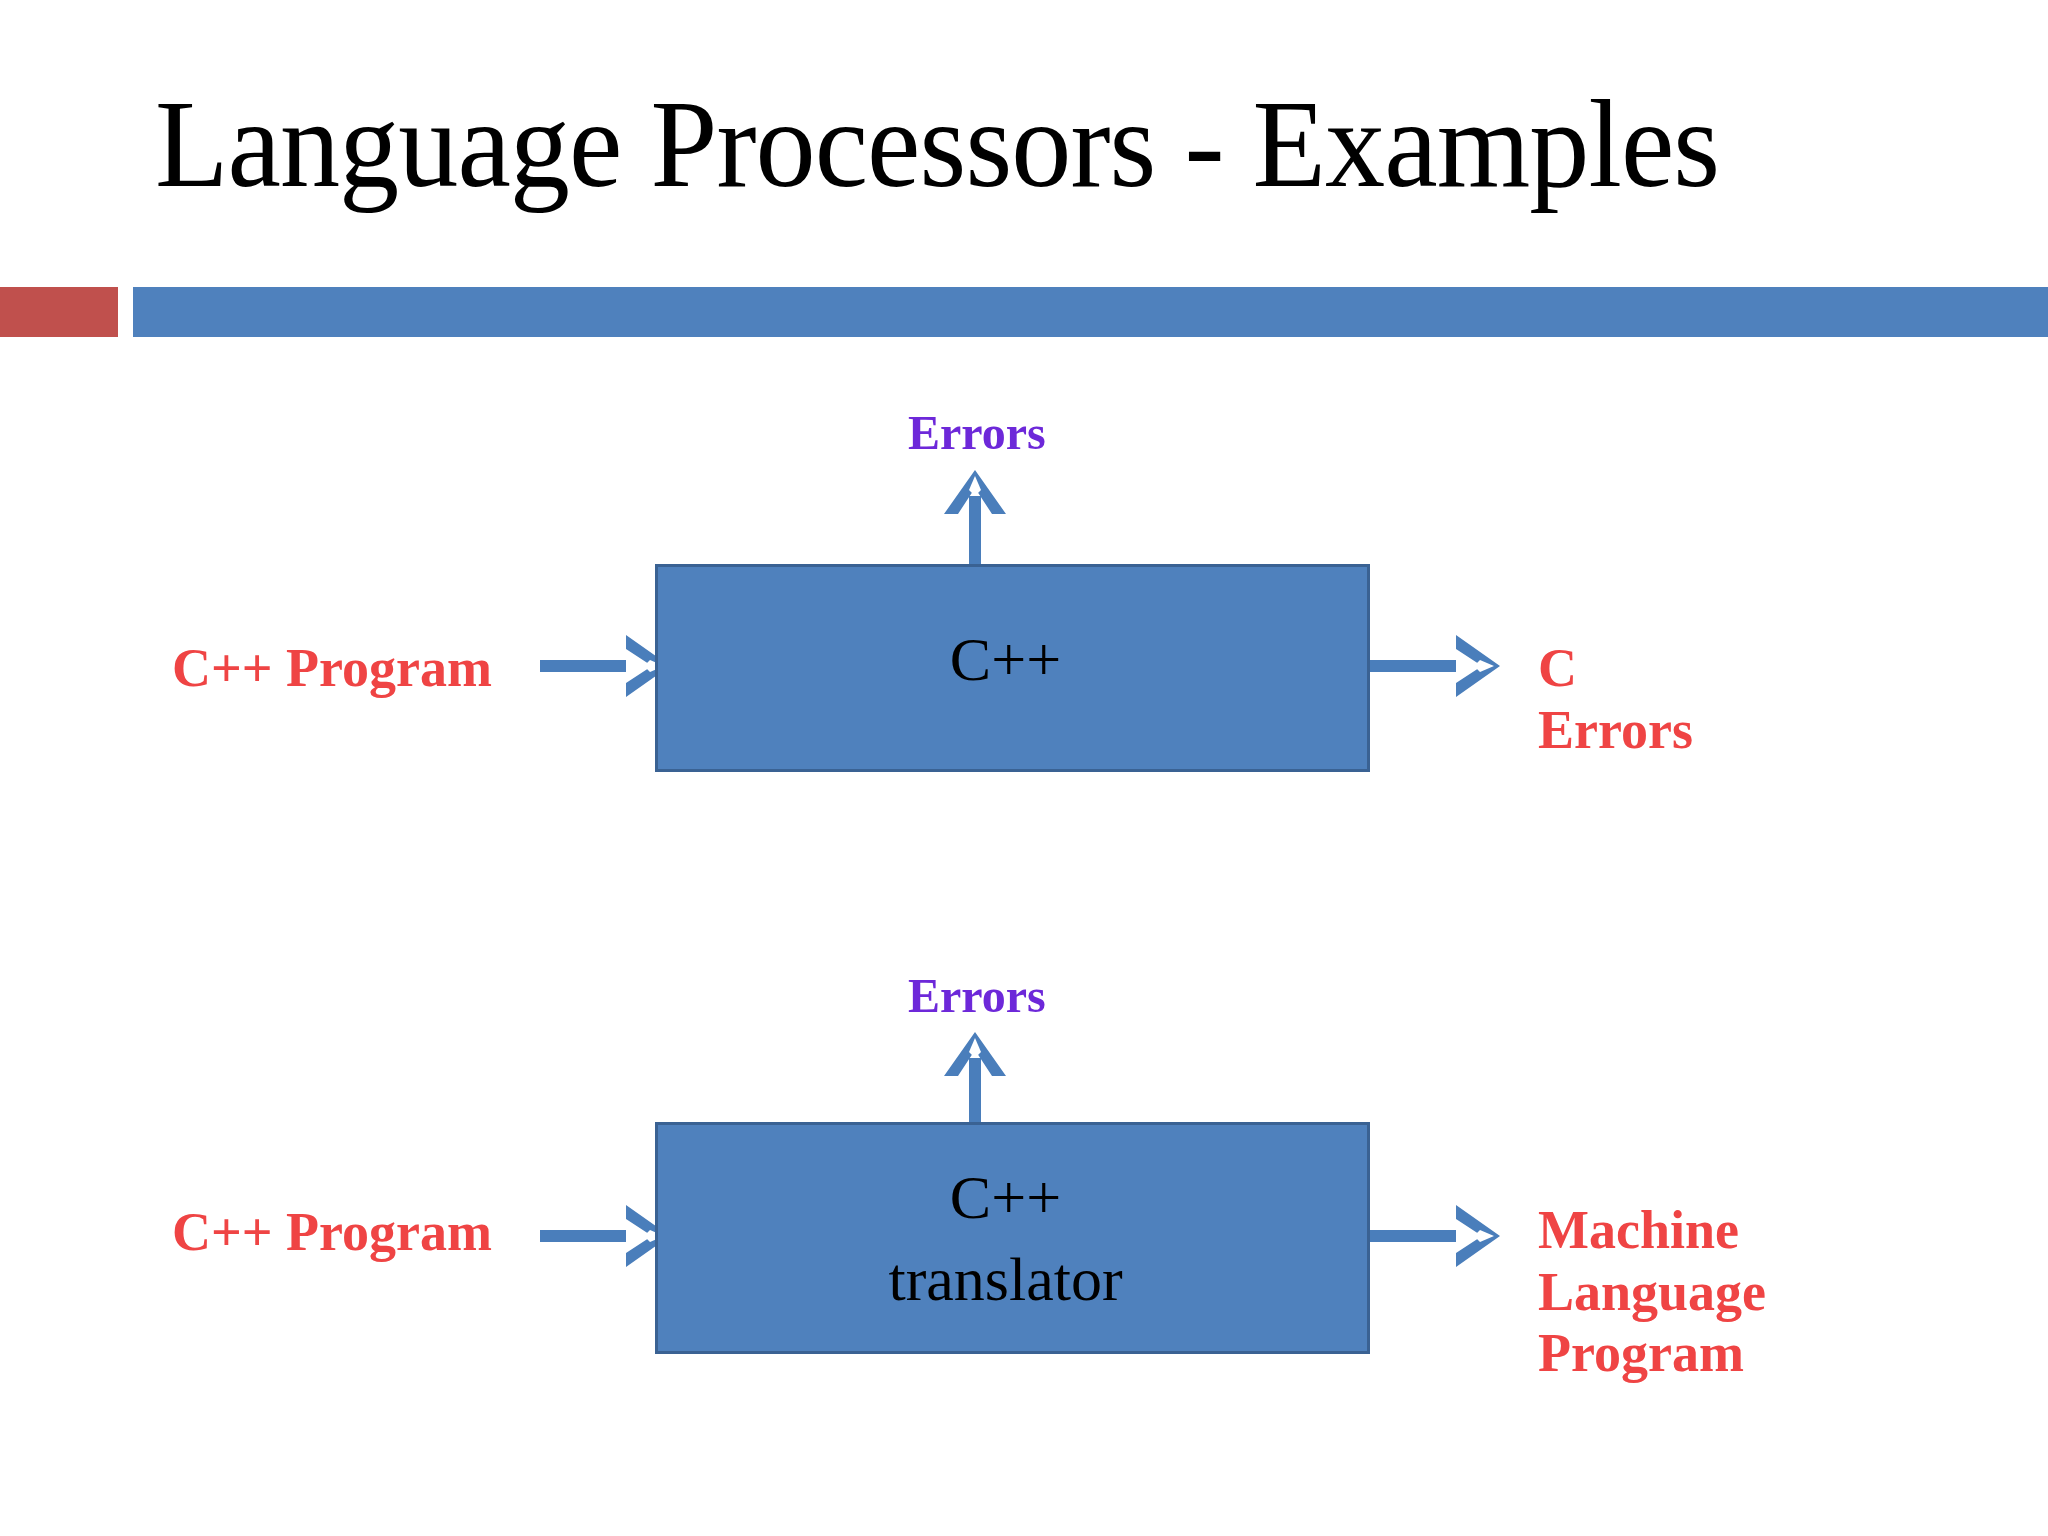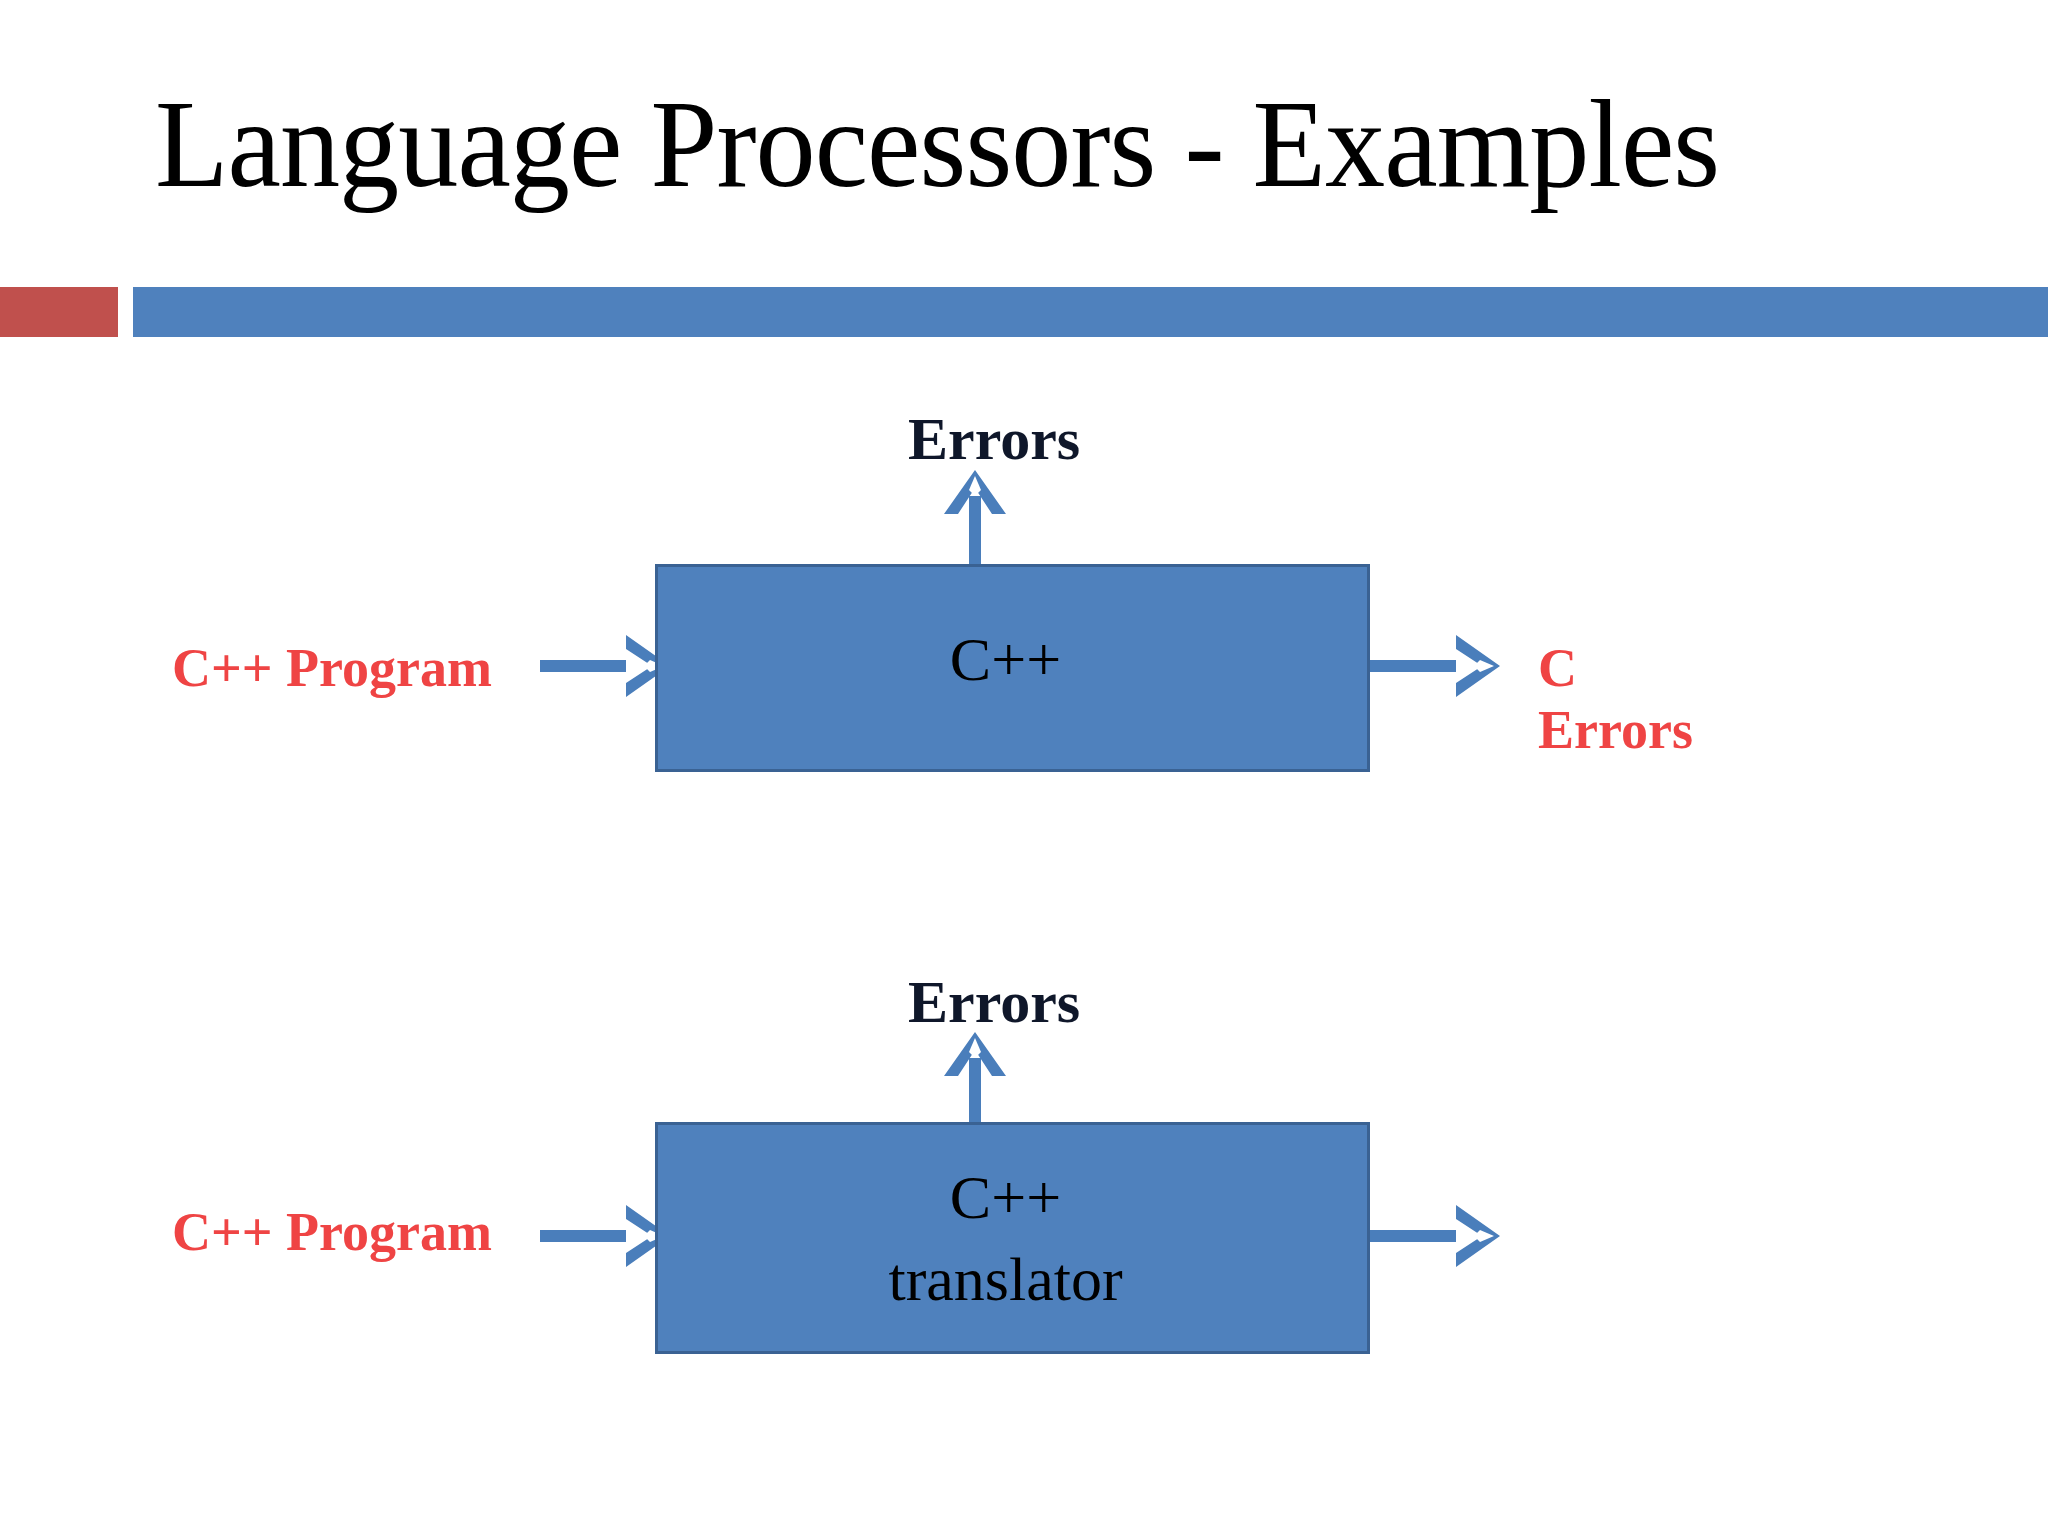--- a/index.html
+++ b/index.html
@@ -90,22 +90,22 @@
     font-weight: 700;
     font-size: 54px;
     line-height: 1.14;
     color: #ef4444;
     white-space: pre-line;
   }
   .errors-label {
     position: absolute;
     font-family: "Liberation Serif", "DejaVu Serif", serif;
     font-weight: 700;
-    font-size: 60px;
-    color: #0f172a;
+    font-size: 48px;
+    color: #6d28d9;
     white-space: nowrap;
   }
 
   #label-in-1   { left: 172px; top: 638px; }
   #label-out-1  { left: 1538px; top: 638px; }
   #label-in-2   { left: 172px; top: 1202px; }
   #label-out-2  { left: 1538px; top: 1200px; }
   #label-errors-2 { left: 908px; top: 968px; }
 
   
@@ -178,18 +178,20 @@
     <div class="line l1">C++</div>
     <div class="line l2">translator</div>
   </div>
 
   <svg class="arrow-svg" id="arrow-out-2" viewBox="0 0 130 68">
     <rect x="0" y="28" width="86" height="12" fill="#4A7EBB"></rect>
     <path d="M 130 34 L 86 3 L 86 17 L 112 34 L 86 51 L 86 65 Z" fill="#4A7EBB"></path>
     <path d="M 124 34 L 110 28 L 104 34 L 110 40 Z" fill="#FFFFFF"></path>
   </svg>
 
+  <div class="io-label" id="label-out-2">Machine Language
+Program</div>
 
   <style>
     .errors-label:not([id]) { left: 908px; top: 405px; }
   </style>
 
 </div>
 
 </body></html>

